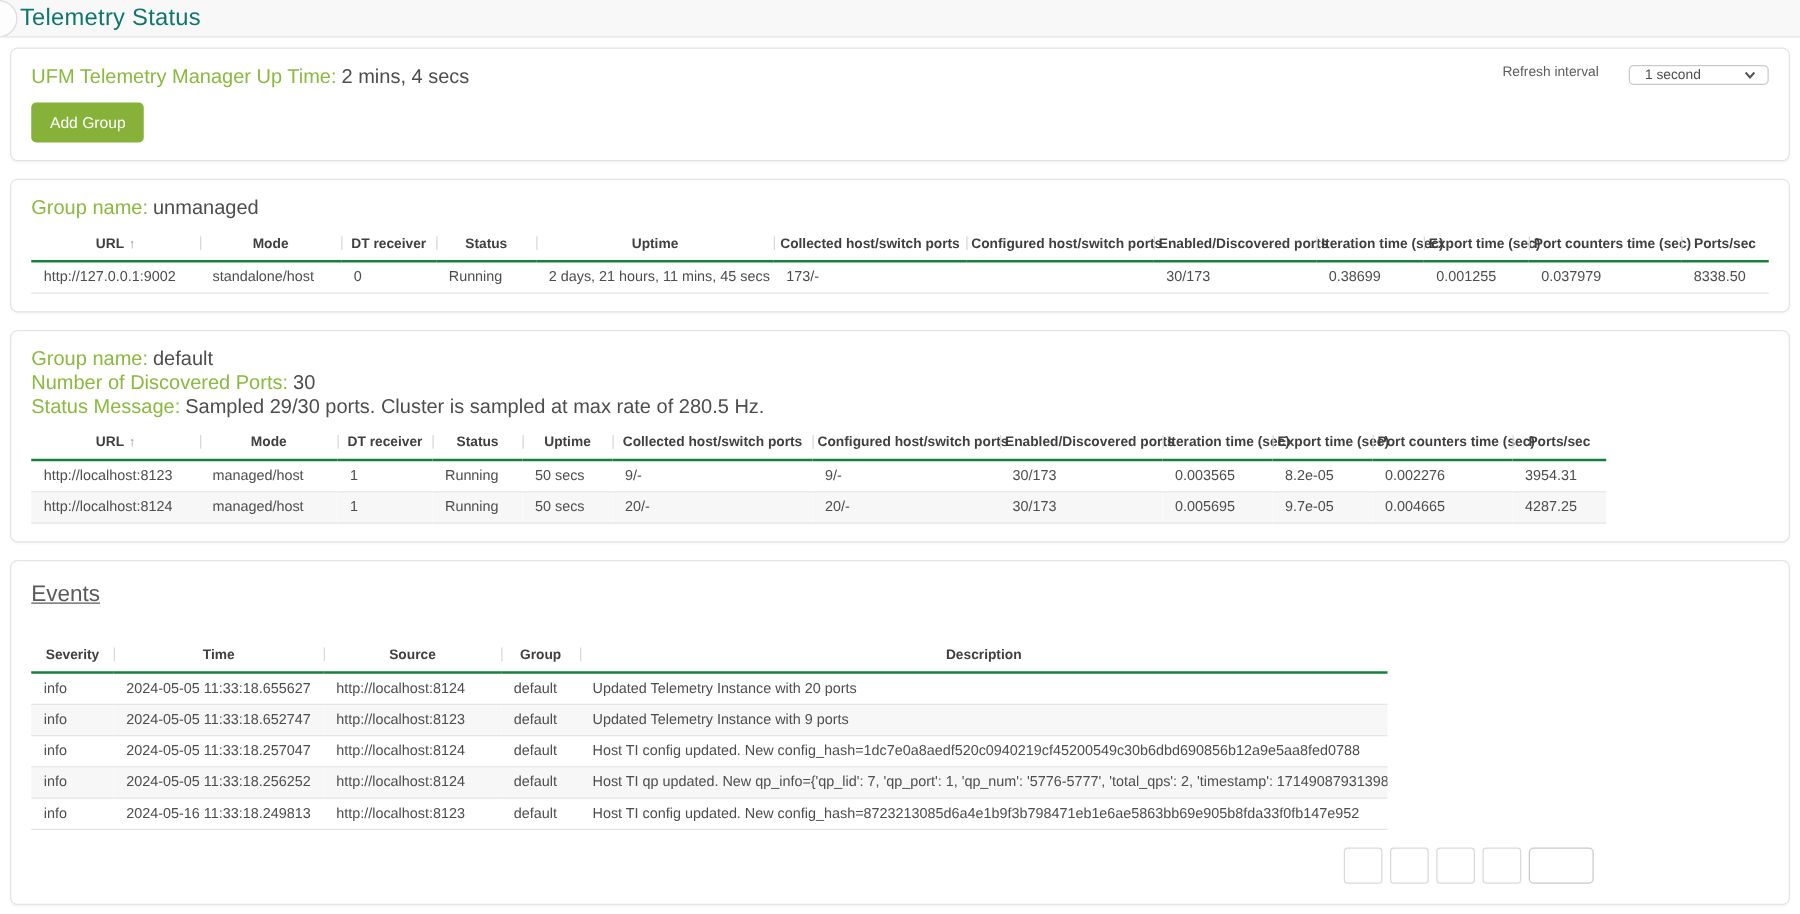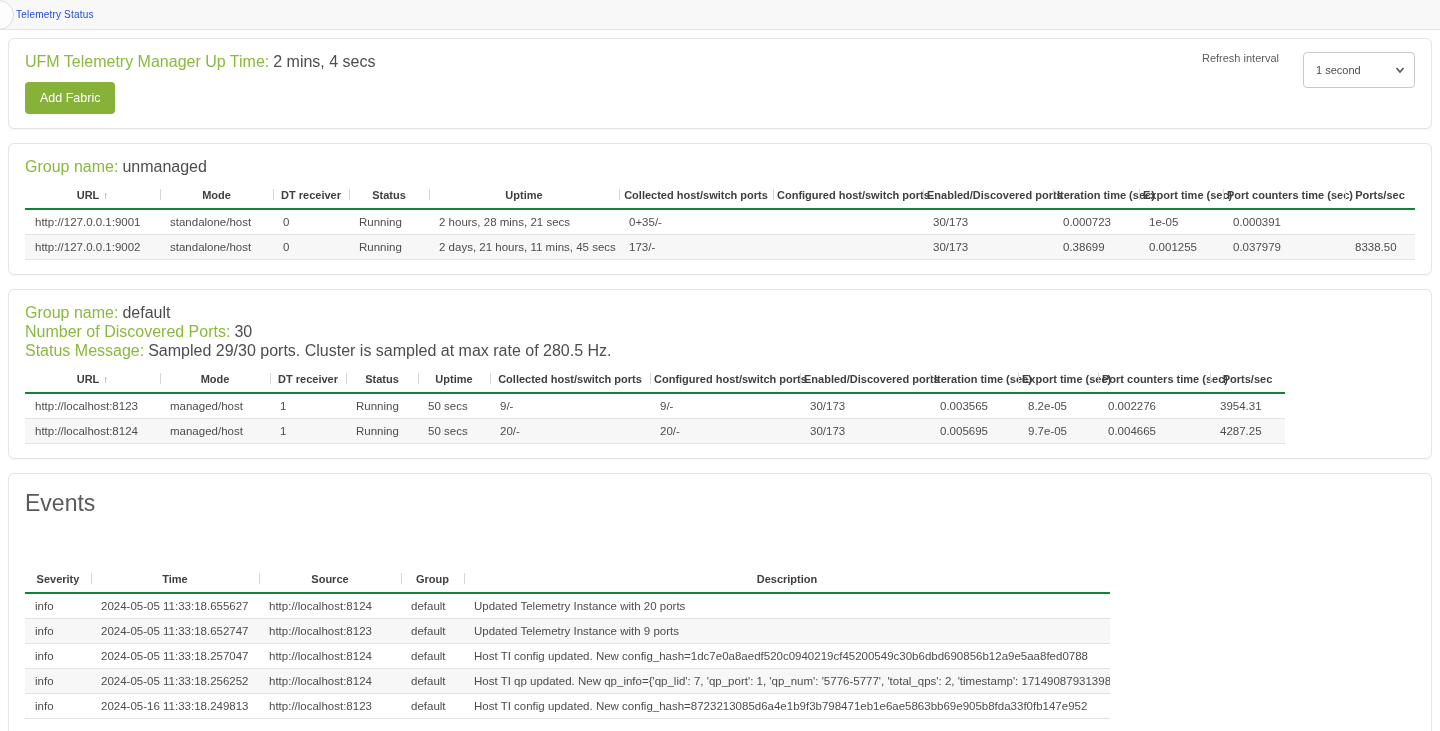--- a/index.html
+++ b/index.html
@@ -22,21 +22,21 @@
     overflow: hidden;
   }
   .titlebar .edge-circle {
     position: absolute;
     left: -16px; top: 0px;
     width: 30px; height: 30px;
     border-radius: 50%;
     background: #fdfdfd;
     border: 1px solid #ddd;
   }
-  .page-title { color: #1d4ed8; font-size: 10px; font-weight: 400; letter-spacing: .2px; }
+  .page-title { color: #0f766e; font-size: 19px; font-weight: 400; letter-spacing: .2px; }
 
   
   .card {
     background: #fff;
     border: 1px solid #e4e4e4;
     border-radius: 6px;
     box-shadow: 0 1px 2px rgba(0,0,0,.04);
     margin: 0 8px 14px 8px;
     padding: 13px 16px 14px 16px;
     position: relative;
@@ -70,21 +70,21 @@
     color: #5c5c5c;
     font-size: 11px;
   }
   .select-box {
     display: flex;
     align-items: center;
     justify-content: space-between;
     border: 1px solid #c9c9c9;
     border-radius: 4px;
     background: #fff;
-    height: 36px;
+    height: 16px;
     padding: 0 9px 0 12px;
     color: #4d4d4d;
     cursor: pointer;
   }
   .select-box.refresh { width: 112px; }
   .chev { width: 10px; height: 10px; }
   .chev polyline { fill: none; stroke: #555; stroke-width: 1.6; }
 
   
   table { border-collapse: collapse; table-layout: fixed; margin-top: 9px; }
@@ -110,22 +110,22 @@
     color: #4d4d4d;
     padding: 6px 4px 6px 10px;
     border-bottom: 1px solid #e4e4e4;
     white-space: nowrap;
     overflow: hidden;
   }
   tbody tr:nth-child(even) { background: #f7f7f7; }
   .sort-arrow { color: #8a8a8a; font-weight: 400; font-size: 10px; margin-left: 4px; }
 
   
-  .events-title { font-size: 23px; color: #5a5a5a; font-weight: 400; margin-top: 3px; }
-  .events-table-wrap { margin-top: 52px; }
+  .events-title { font-size: 18px; color: #5a5a5a; font-weight: 400; margin-top: 3px; text-decoration: underline; }
+  .events-table-wrap { margin-top: 28px; }
   .events-card { min-height: 276px; }
 
   .pagination {
     display: flex;
     justify-content: flex-end;
     align-items: center;
     gap: 6px;
     margin-top: 14px;
     padding-right: 140px;
   }
@@ -147,21 +147,21 @@
 
 <div class="titlebar">
   <div class="edge-circle"></div>
   <div class="page-title">Telemetry Status</div>
 </div>
 
 <div class="card first">
   <div class="label-line">
     <span class="green-label">UFM Telemetry Manager Up Time:</span><span>2 mins, 4 secs</span>
   </div>
-  <button class="btn-green">Add Fabric</button>
+  <button class="btn-green">Add Group</button>
 
   <div class="refresh-wrap">
     <span>Refresh interval</span>
     <div class="select-box refresh">
       <span>1 second</span>
       <svg class="chev" viewBox="0 0 10 10">
           <polyline points="1.5,3 5,7 8.5,3"></polyline>
         </svg>
     </div>
   </div>
@@ -197,34 +197,20 @@
           <th>Configured host/switch ports</th>
           <th>Enabled/Discovered ports</th>
           <th>Iteration time (sec)</th>
           <th>Export time (sec)</th>
           <th>Port counters time (sec)</th>
           <th>Ports/sec</th>
         </tr>
       </thead>
     <tbody>
         <tr>
-          <td>http://127.0.0.1:9001</td>
-          <td>standalone/host</td>
-          <td>0</td>
-          <td>Running</td>
-          <td>2 hours, 28 mins, 21 secs</td>
-          <td>0+35/-</td>
-          <td></td>
-          <td>30/173</td>
-          <td>0.000723</td>
-          <td>1e-05</td>
-          <td>0.000391</td>
-          <td></td>
-        </tr>
-        <tr>
           <td>http://127.0.0.1:9002</td>
           <td>standalone/host</td>
           <td>0</td>
           <td>Running</td>
           <td>2 days, 21 hours, 11 mins, 45 secs</td>
           <td>173/-</td>
           <td></td>
           <td>30/173</td>
           <td>0.38699</td>
           <td>0.001255</td>

